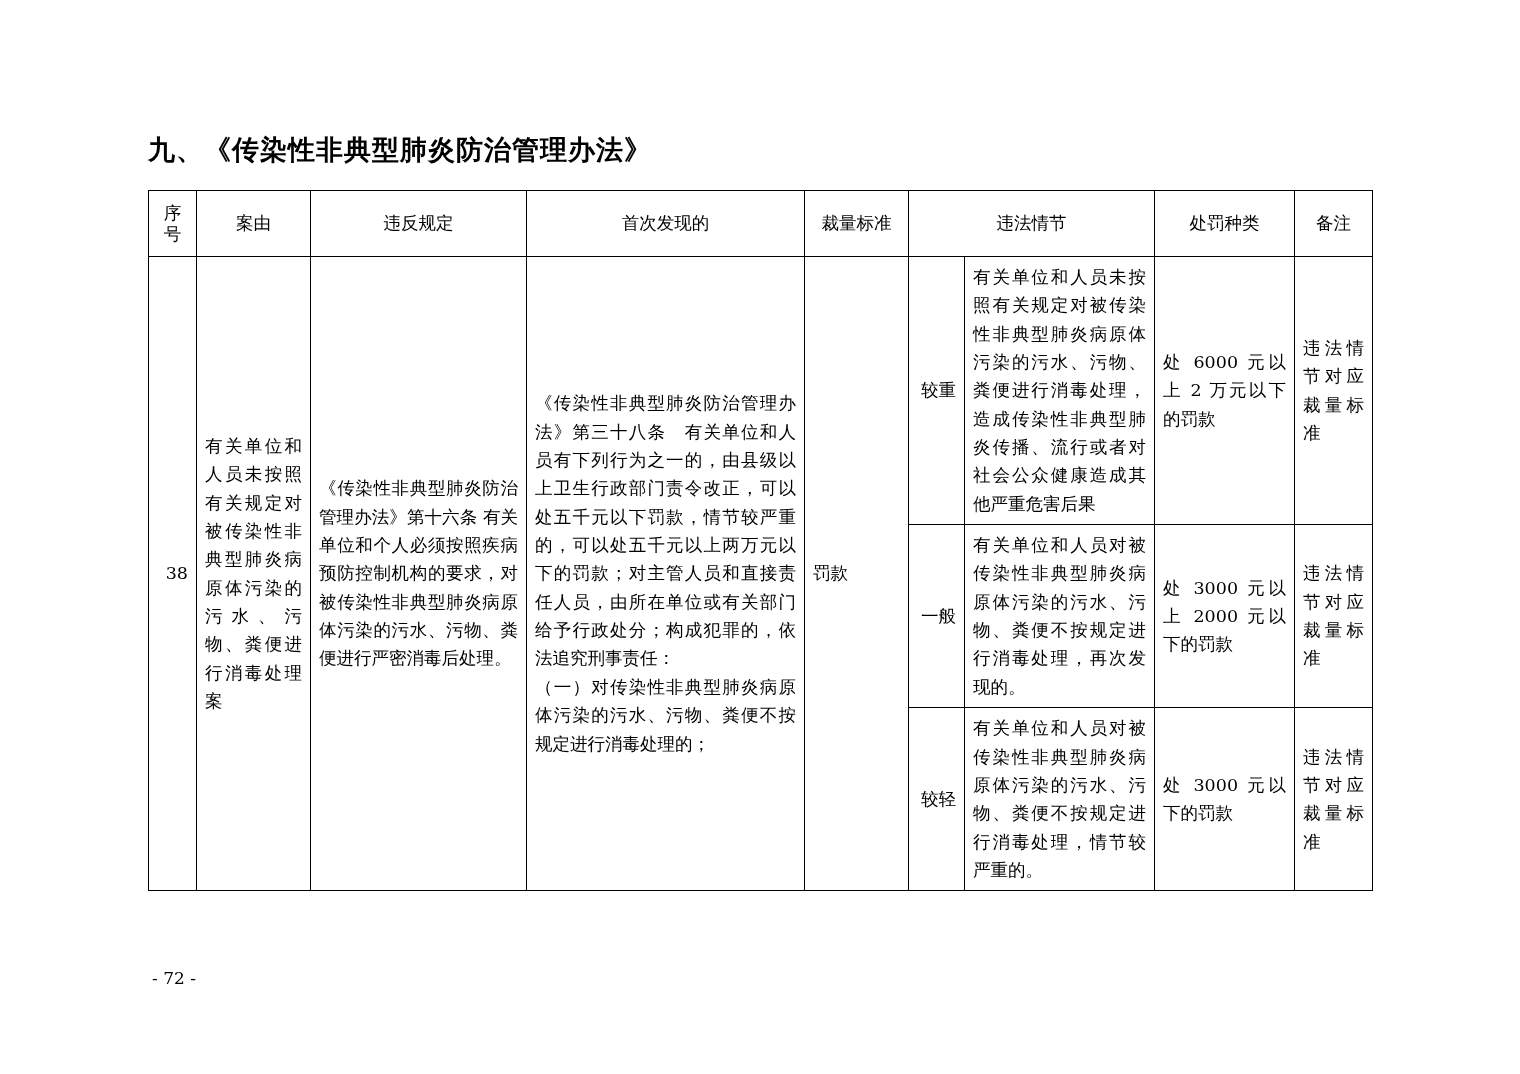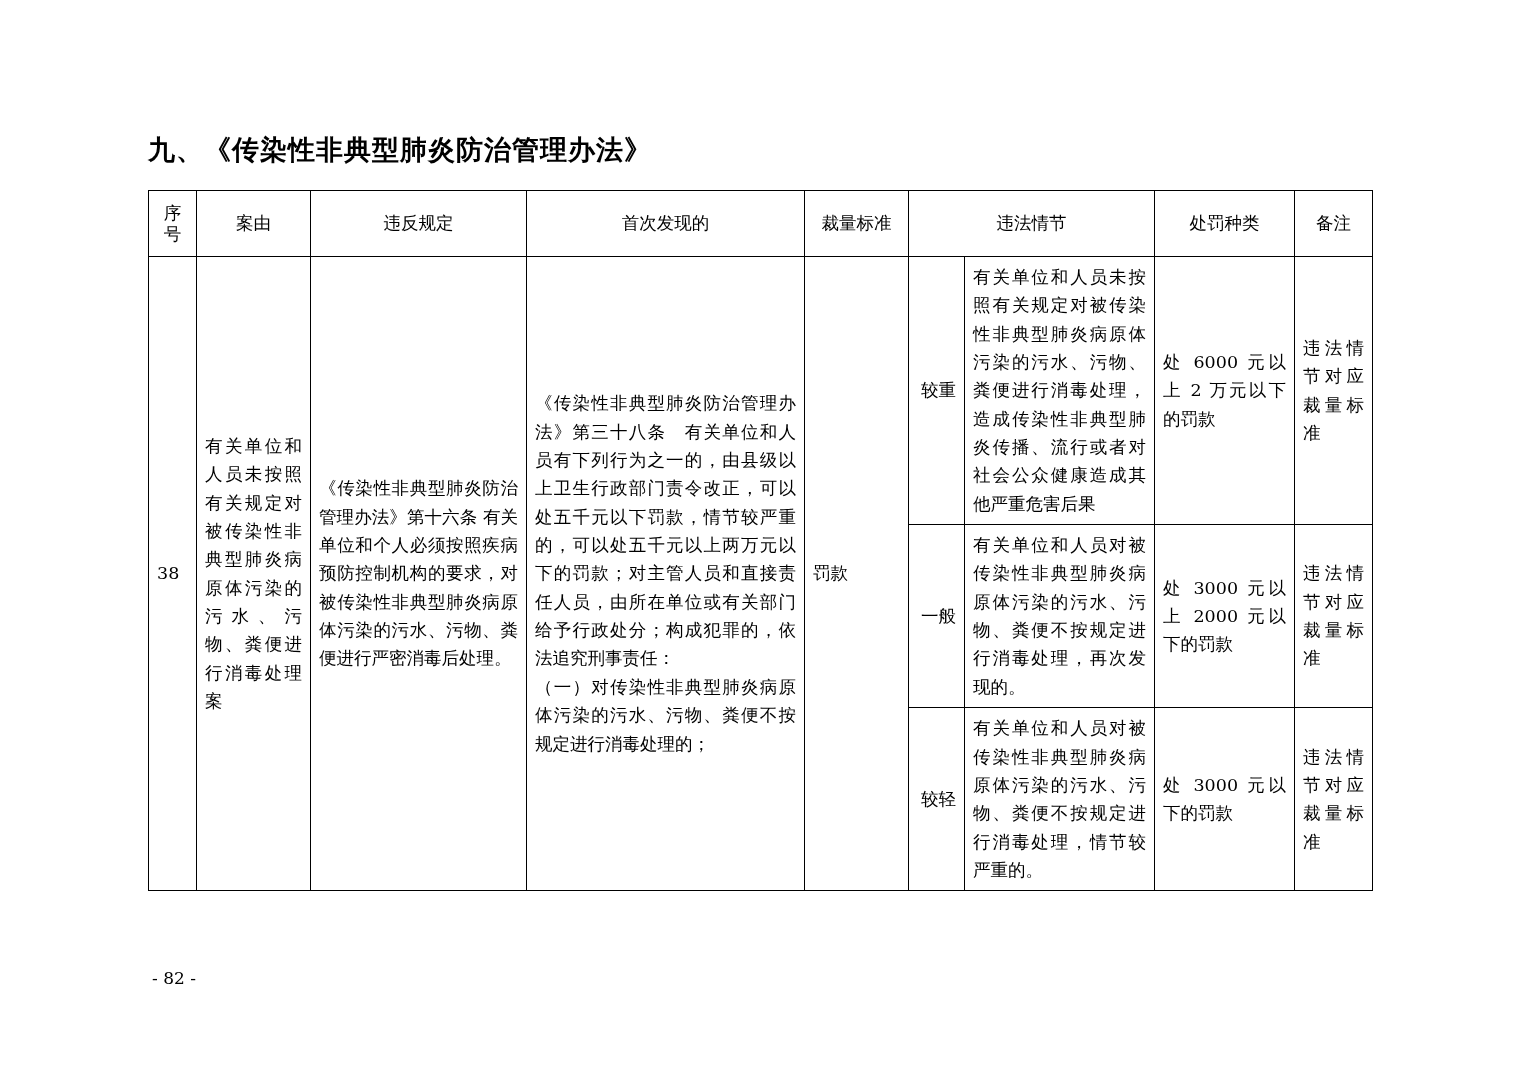--- a/index.html
+++ b/index.html
@@ -52,21 +52,21 @@
   thead td {
     text-align: center;
     height: 66px;
     font-size: 18.5px;
     padding: 4px 2px;
   }
   .hdr-seq {
     line-height: 1.15;
   }
   td.c-num {
-    text-align: left;
+    text-align: right;
     font-size: 18px;
     margin-top: 32px;
   }
   td.c-text {
     text-align: justify;
     text-justify: inter-ideograph;
     vertical-align: middle;
   }
   td.c-degree {
     text-align: right;
@@ -144,15 +144,15 @@
       </tr>
       <tr>
         <td class="c-degree">较轻</td>
         <td class="c-text">有关单位和人员对被传染性非典型肺炎病原体污染的污水、污物、粪便不按规定进行消毒处理，情节较严重的。</td>
         <td class="c-text">处 3000 元以下的罚款</td>
         <td class="c-text">违法情节对应裁量标准</td>
       </tr>
     </tbody>
   </table>
 
-  <div class="page-num">- 82 -</div>
+  <div class="page-num">- 72 -</div>
 
 </div>
 
 </body></html>

